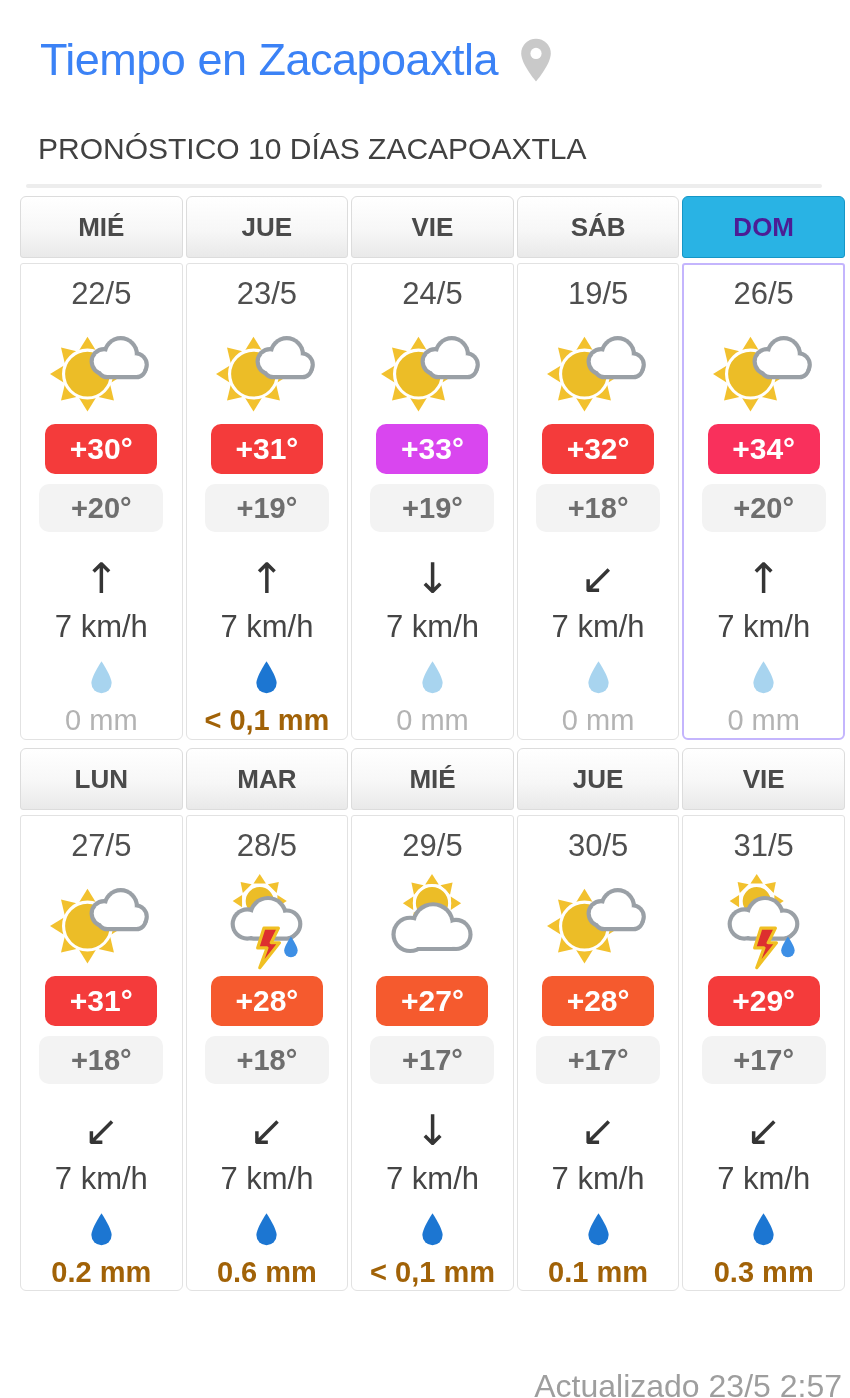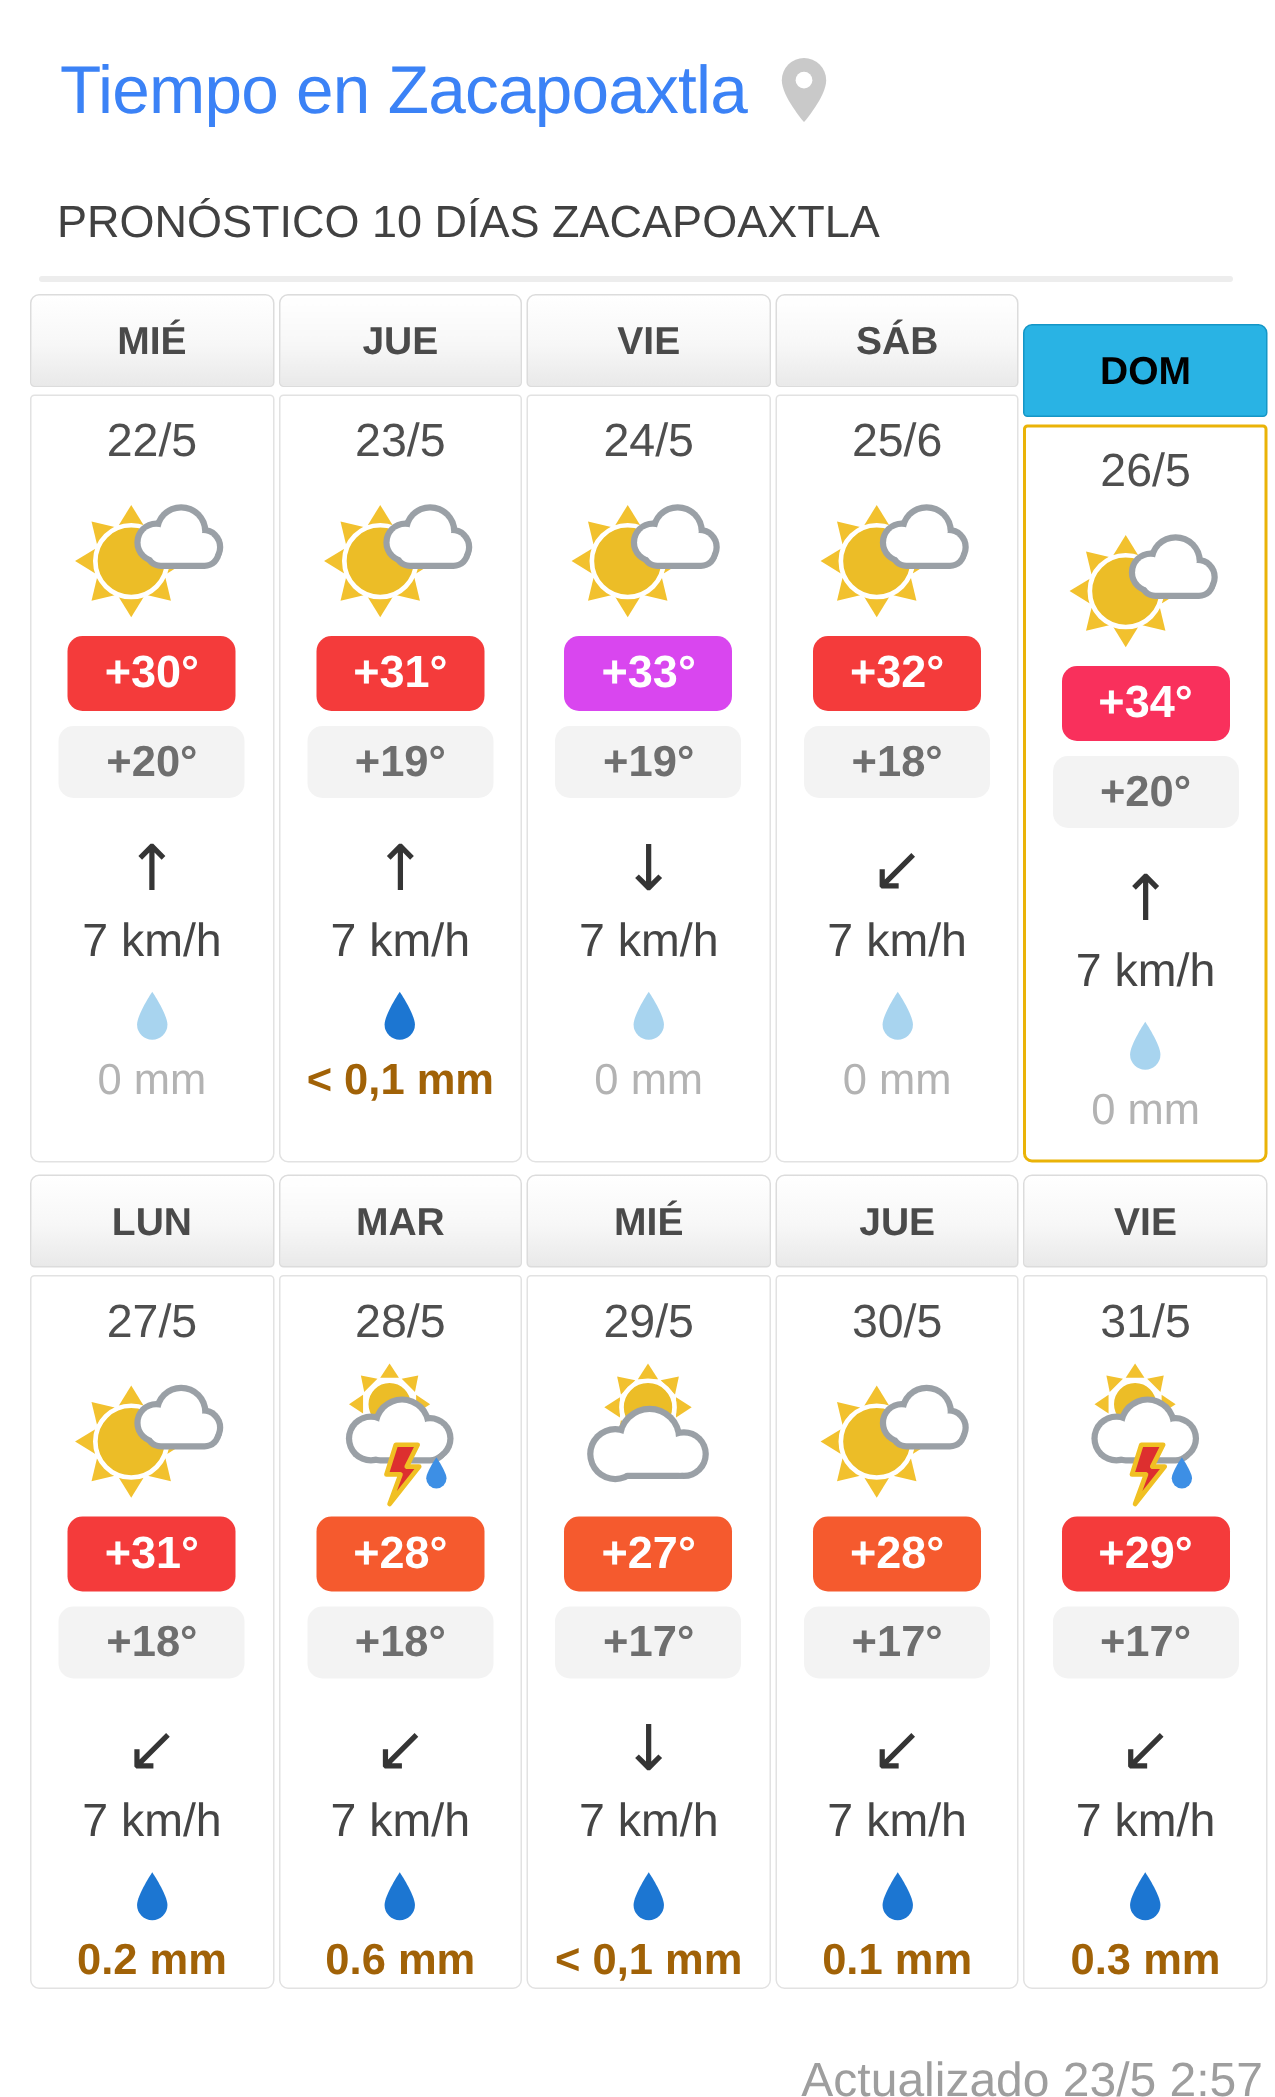--- a/index.html
+++ b/index.html
@@ -12,24 +12,24 @@
   .pin{width:40px;height:46px;}
   .subtitle{margin:46px 40px 18px 38px;font-size:30px;font-weight:400;color:#414141;}
   .rule{height:4px;background:#ededed;margin:0 28px 8px 26px;border-radius:2px;}
 
   
   .grid{display:grid;grid-template-columns:repeat(5,1fr);column-gap:3px;row-gap:8px;margin:0 5px 0 20px;}
   .day-col{display:flex;flex-direction:column;gap:5px;cursor:pointer;}
   .day-header{height:60px;line-height:60px;text-align:center;font-size:26px;font-weight:700;color:#4a4a4a;
               background:linear-gradient(180deg,#ffffff 0%,#f7f7f7 55%,#e9e9e9 100%);
               border:1px solid #dcdcdc;border-radius:6px 6px 3px 3px;}
-  .day-col[data-selected="true"] .day-header{background:#29b3e4;color:#000000;border-color:#1596c6;margin-top:20px;}
+  .day-col[data-selected="true"] .day-header{background:#29b3e4;color:#4c1d95;border-color:#1596c6;}
   .day-body{flex:1;background:#fff;border:1px solid #e2e2e2;border-radius:3px 3px 6px 6px;
             display:flex;flex-direction:column;align-items:center;padding:12px 0 0 0;}
-  .day-col[data-selected="true"] .day-body{border:2px solid #eab308;padding:11px 0 15px 0;}
+  .day-col[data-selected="true"] .day-body{border:2px solid #c4b5fd;padding:11px 0 0 0;}
 
   .date{font-size:31px;line-height:36px;color:#4f4f4f;}
   .weather-icon{width:118px;height:104px;margin-top:8px;}
   .weather-icon svg{display:none;width:100%;height:100%;}
   .weather-icon[data-icon="partly-cloudy"] .ic-partly-cloudy{display:block;}
   .weather-icon[data-icon="mostly-cloudy"] .ic-mostly-cloudy{display:block;}
   .weather-icon[data-icon="thunderstorm"] .ic-thunderstorm{display:block;}
 
   .hi-badge{width:112px;height:50px;line-height:50px;border-radius:10px;
             color:#fff;font-size:30px;font-weight:700;text-align:center;}
@@ -209,21 +209,21 @@
           <path d="M12 1C12 1 3 14.5 3 20.5a9 9 0 0 0 18 0C21 14.5 12 1 12 1Z" style="fill: rgb(168, 212, 239);"></path>
         </svg>
       </div>
       <div class="precip" data-strong="false">0 mm</div>
     </div>
   </div>
 
   <div class="day-col" data-selected="false">
     <div class="day-header">SÁB</div>
     <div class="day-body">
-      <div class="date">25/6</div>
+      <div class="date">19/5</div>
 
       <div class="weather-icon" data-icon="partly-cloudy">
 
         <svg class="ic-partly-cloudy" viewBox="0 0 110 100">
           <g transform="translate(42,52)" fill="#f2c12e">
             <polygon points="0,-36 8,-23 -8,-23"></polygon>
             <polygon points="0,-36 8,-23 -8,-23" transform="rotate(45)"></polygon>
             <polygon points="0,-36 8,-23 -8,-23" transform="rotate(90)"></polygon>
             <polygon points="0,-36 8,-23 -8,-23" transform="rotate(135)"></polygon>
             <polygon points="0,-36 8,-23 -8,-23" transform="rotate(180)"></polygon>

